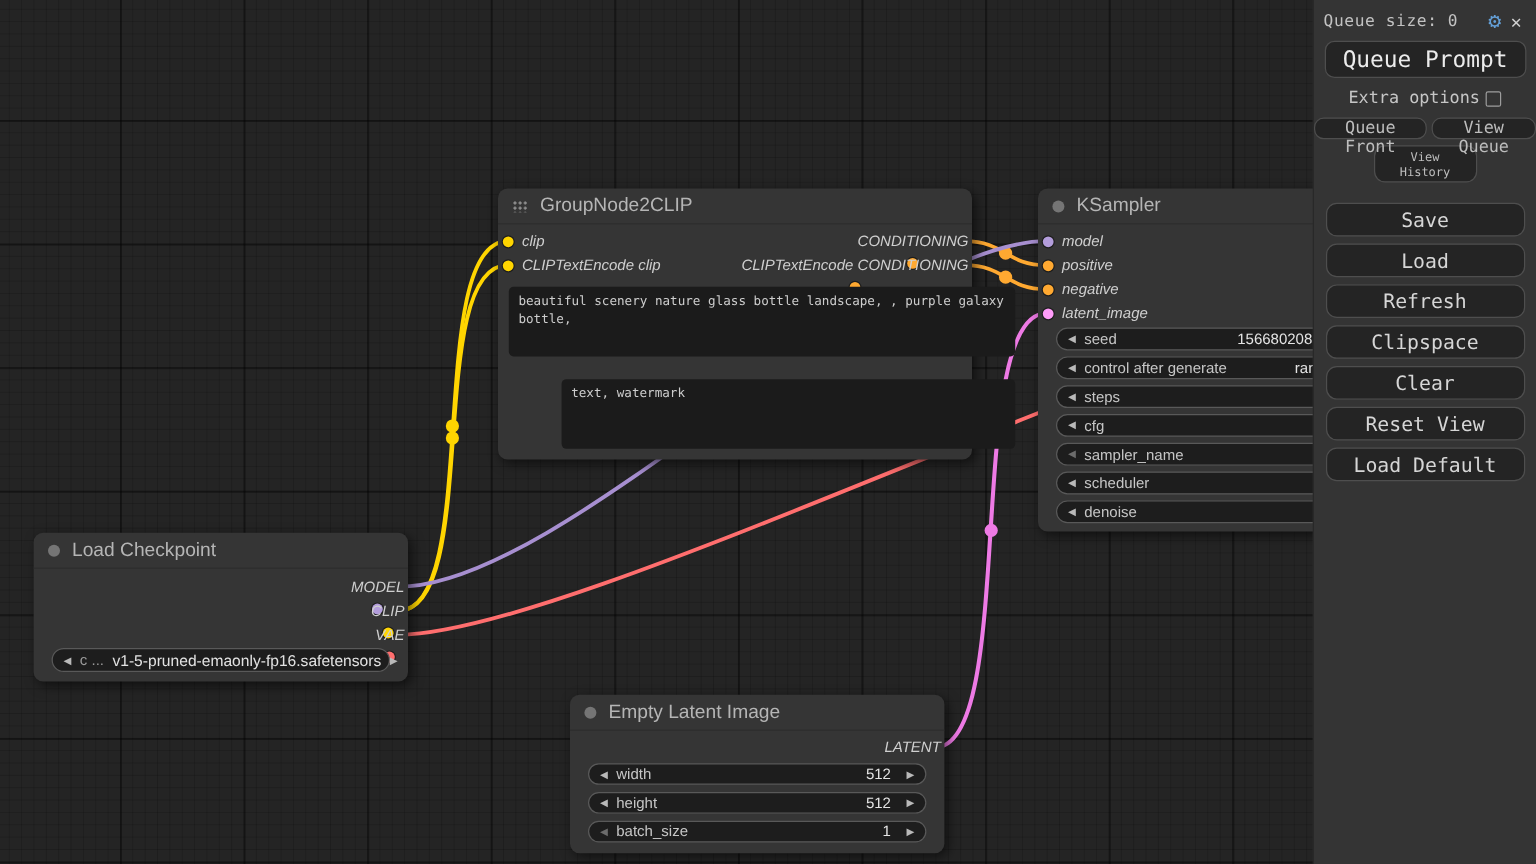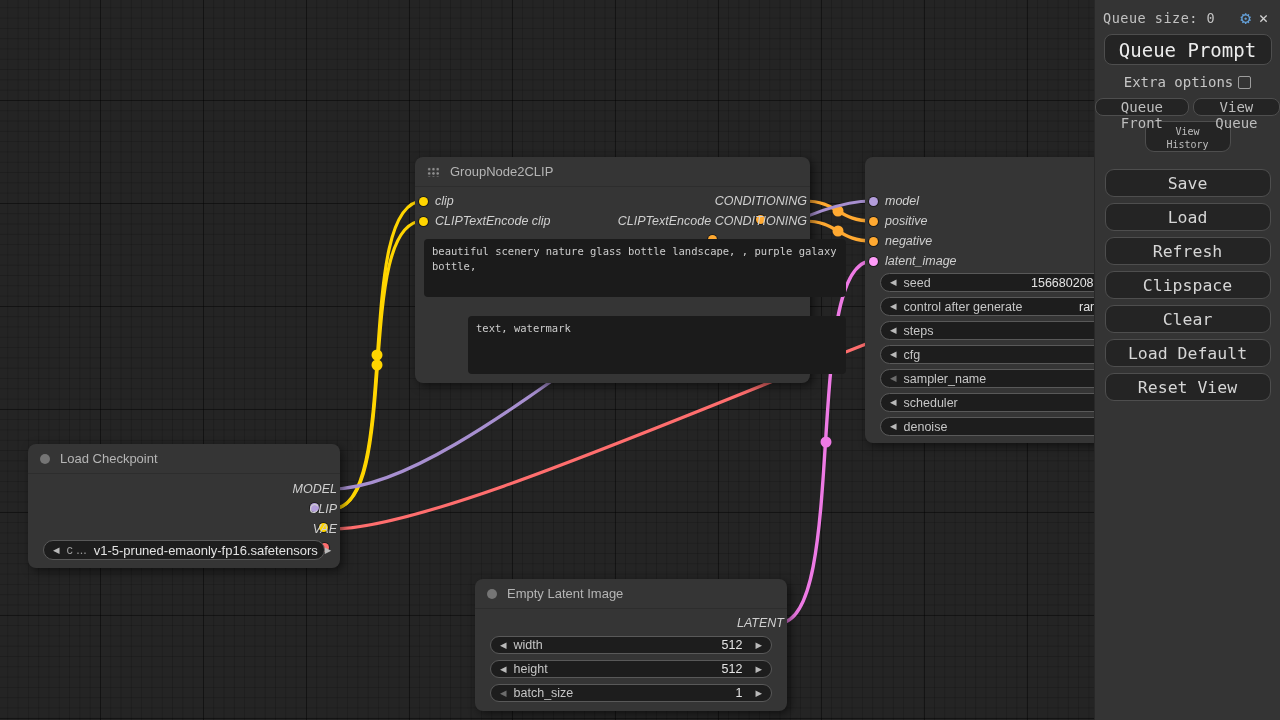--- a/index.html
+++ b/index.html
@@ -22,21 +22,21 @@
 
   
   .node {
     position:absolute; z-index:2;
     background:#353535; border-radius:8px;
     box-shadow:3px 3px 10px rgba(0,0,0,.55);
     color:#c8c8c8; font-family:"Liberation Sans", sans-serif;
   }
   .node-header {
     height:30px; display:flex; align-items:center; gap:10px;
-    padding:0 12px; font-size:13px; color:#b5b5b5;
+    padding:0 12px; font-size:16px; color:#b5b5b5;
     border-bottom:1px solid #2d2d2d;
   }
   .hdot { width:10px; height:10px; border-radius:50%; background:#757575; flex:0 0 auto; }
   .grid-icon {
     width:13px; height:10px; flex:0 0 auto;
     background-image:radial-gradient(#8f8f8f 1px, transparent 1.4px);
     background-size:4.3px 4.3px; background-position:0 0;
   }
   .port { position:absolute; display:flex; align-items:center; gap:7px;
           font-size:12.5px; color:#cfcfcf; height:14px;font-style:italic; }
@@ -140,20 +140,24 @@
   </div>
   <div class="port out" style="top:57px;">
     <span>CLIPTextEncode CONDITIONING</span>
     <span class="pdot c-cond"></span>
   </div>
   <div class="ta" style="left:9px; top:82px; width:422px; height:58px;">beautiful scenery nature glass bottle landscape, , purple galaxy bottle,</div>
   <div class="ta" style="left:9px; top:159px; width:378px; height:58px;margin-left:44px;">text, watermark</div>
 </div>
 
 <div class="node" style="left:865px; top:157px; width:285px; height:286px;">
+  <div class="node-header">
+    <span class="hdot"></span>
+    <span>KSampler</span>
+  </div>
   <div class="port in" style="top:37px;">
     <span class="pdot c-model"></span>
     <span>model</span>
   </div>
   <div class="port in" style="top:57px;align-items:center;">
     <span class="pdot c-cond"></span>
     <span>positive</span>
   </div>
   <div class="port in" style="top:77px;">
     <span class="pdot c-cond"></span>
@@ -272,15 +276,15 @@
     <button class="btn btn-sm">Queue Front</button>
     <button class="btn btn-sm">View Queue</button>
   </div>
   <button class="btn btn-hist"><span>View</span><br><span>History</span></button>
 
   <button class="btn btn-big first">Save</button>
   <button class="btn btn-big">Load</button>
   <button class="btn btn-big">Refresh</button>
   <button class="btn btn-big">Clipspace</button>
   <button class="btn btn-big">Clear</button>
+  <button class="btn btn-big">Reset View</button>
   <button class="btn btn-big">Load Default</button>
-  <button class="btn btn-big">Reset View</button>
 </div>
 
 </body></html>

